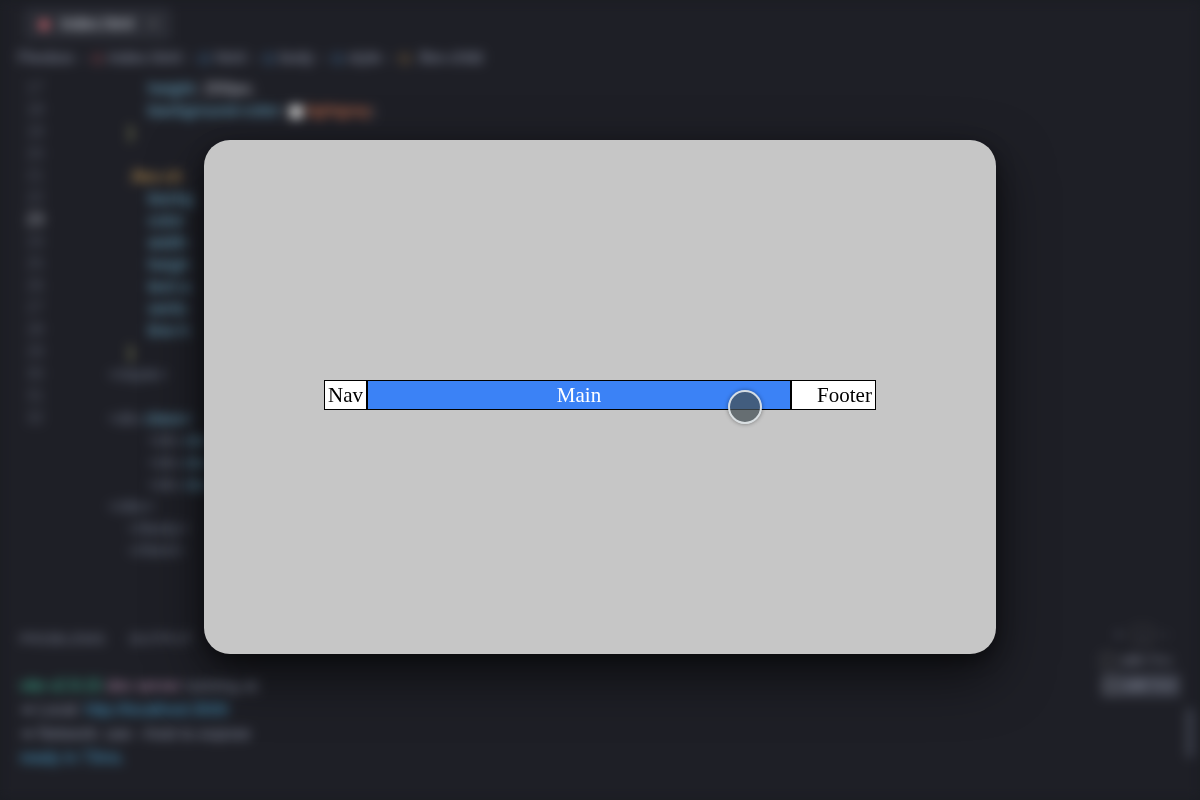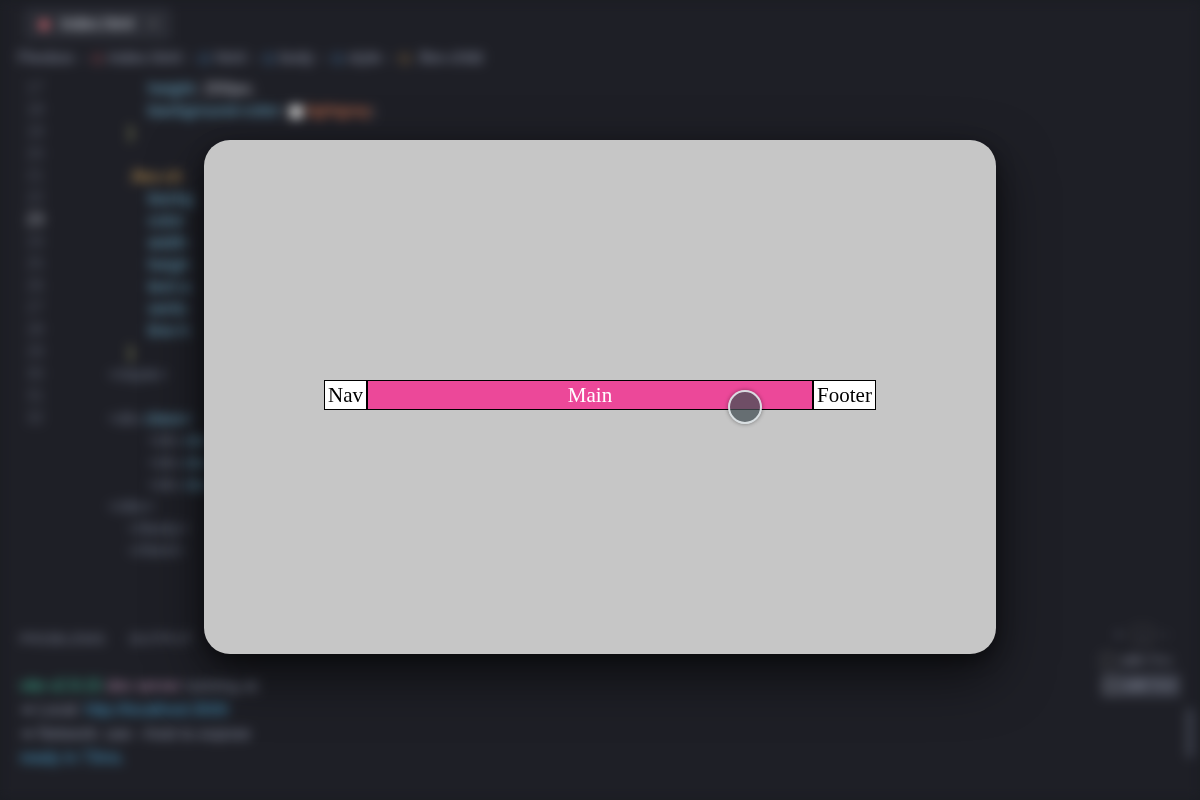--- a/index.html
+++ b/index.html
@@ -31,21 +31,21 @@
   .editor-bg .shell div{margin:3px 0;}
   .editor-bg .shell .sq{display:inline-block;width:12px;height:12px;border:1px solid #777;margin-right:6px;vertical-align:middle;}
   .editor-bg .shell .sel{background:#3a3d48;padding:1px 4px;}
   .editor-bg .badge{position:absolute;bottom:156px;right:30px;color:#8b93a6;font-size:13px;}
   .editor-bg .badge .pill{display:inline-block;border:1px solid #555;border-radius:3px;padding:0 5px;margin-left:6px;font-size:11px;}
   .editor-bg .scroll{position:absolute;right:6px;bottom:42px;width:8px;height:50px;background:#3b3f4a;border-radius:4px;}
   
   .preview{position:absolute;top:140px;left:204px;width:792px;height:514px;background:#c6c6c6;border-radius:26px;box-shadow:0 22px 55px rgba(0,0,0,.55),0 6px 18px rgba(0,0,0,.4);}
   .flex-parent{position:absolute;top:240px;left:120px;width:552px;height:30px;display:flex;}
   .flex-child{border:1px solid #000;font-family:Liberation Serif, serif;font-size:21px;line-height:28px;text-align:center;background:#fff;color:#000;}
-  .flex-child.main{flex:1;background:#ec4899;color:#fff;}
+  .flex-child.main{flex:1;background:#3b82f6;color:#fff;}
   .cursor{position:absolute;top:250px;left:524px;width:30px;height:30px;border-radius:50%;background:rgba(70,80,85,.75);border:2px solid rgba(230,235,238,.9);box-shadow:0 0 4px rgba(0,0,0,.4);}
 </style>
 </head>
 <body>
 
 <div class="editor-bg">
   <div class="tab">
     <span class="dot">◆</span>
     <span>index.html</span>
     <span class="x">×</span>
@@ -110,16 +110,16 @@
     <span class="pill">⌄</span>
     <span>⋯</span>
   </div>
   <div class="scroll"></div>
 </div>
 
 <div class="preview">
   <div class="flex-parent" id="flexrow">
       <div class="flex-child" style="width: 41px;">Nav</div>
       <div class="flex-child main">Main</div>
-      <div class="flex-child" style="width: 61px;">Footer</div>
+      <div class="flex-child" style="width: 61px; padding-left: 22px;">Footer</div>
     </div>
   <div class="cursor"></div>
 </div>
 
 </body></html>

